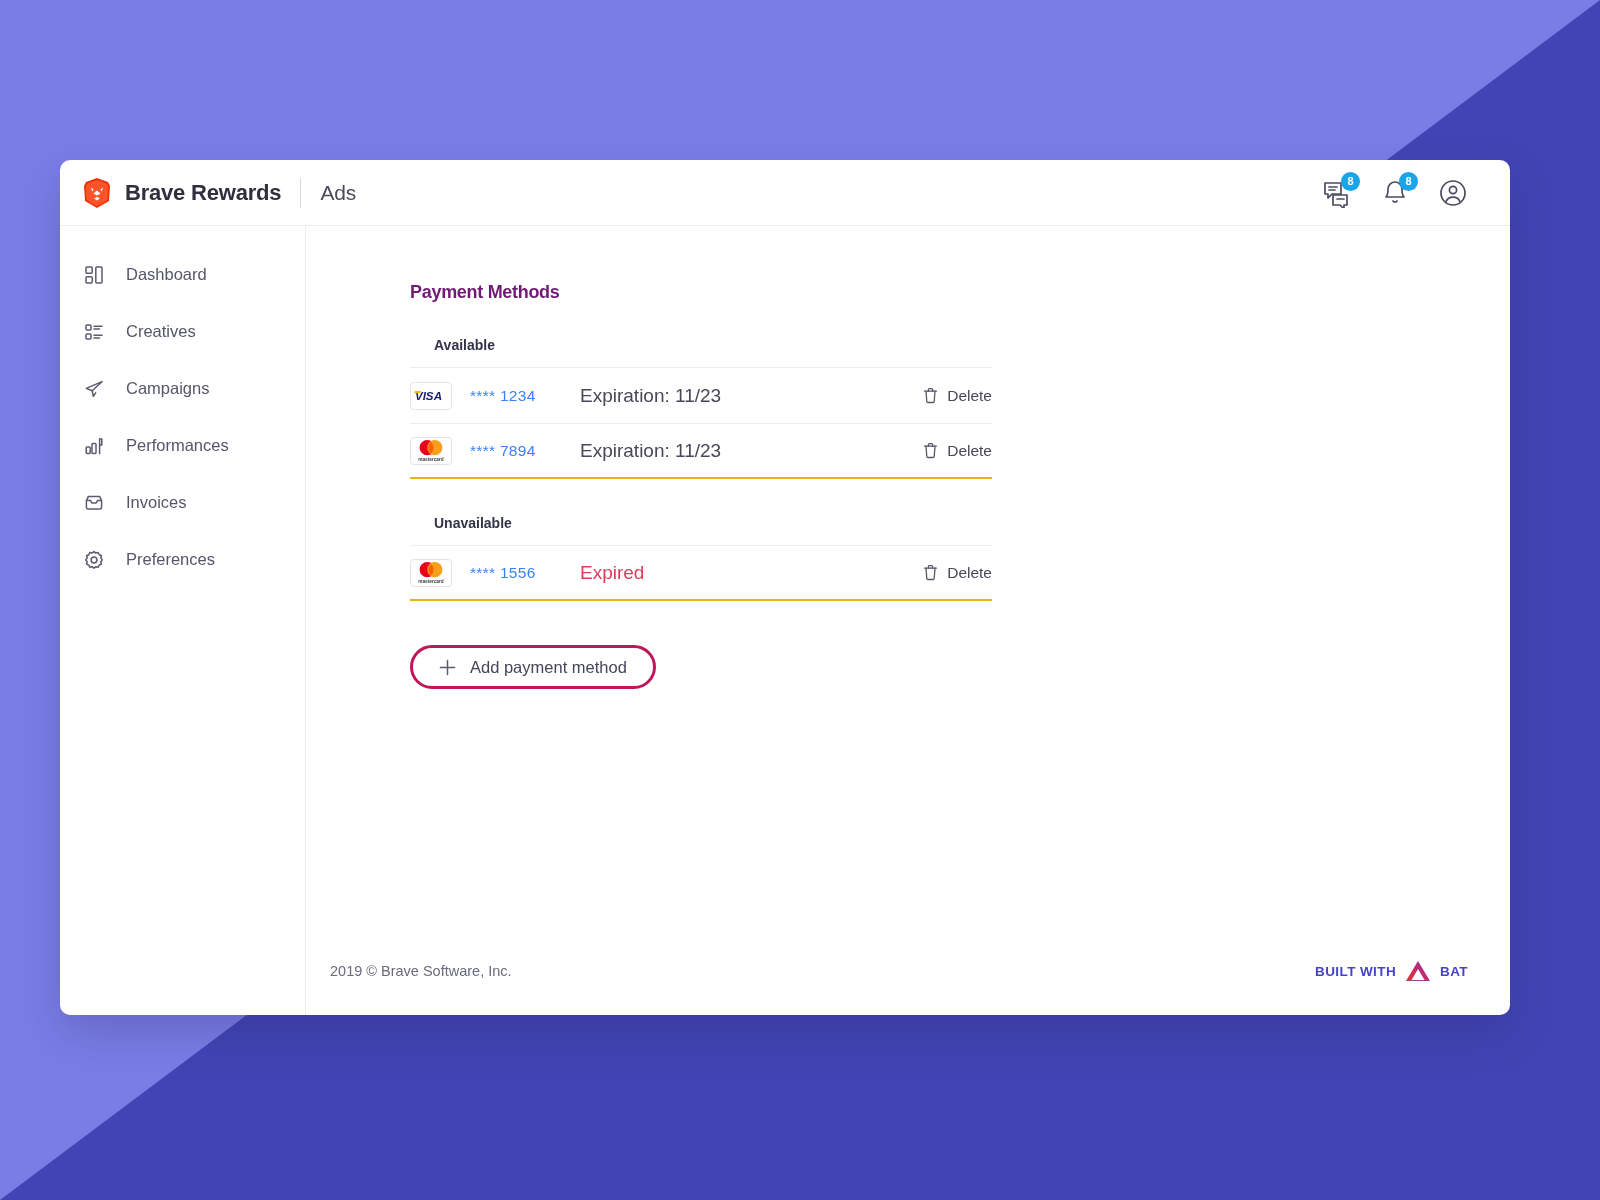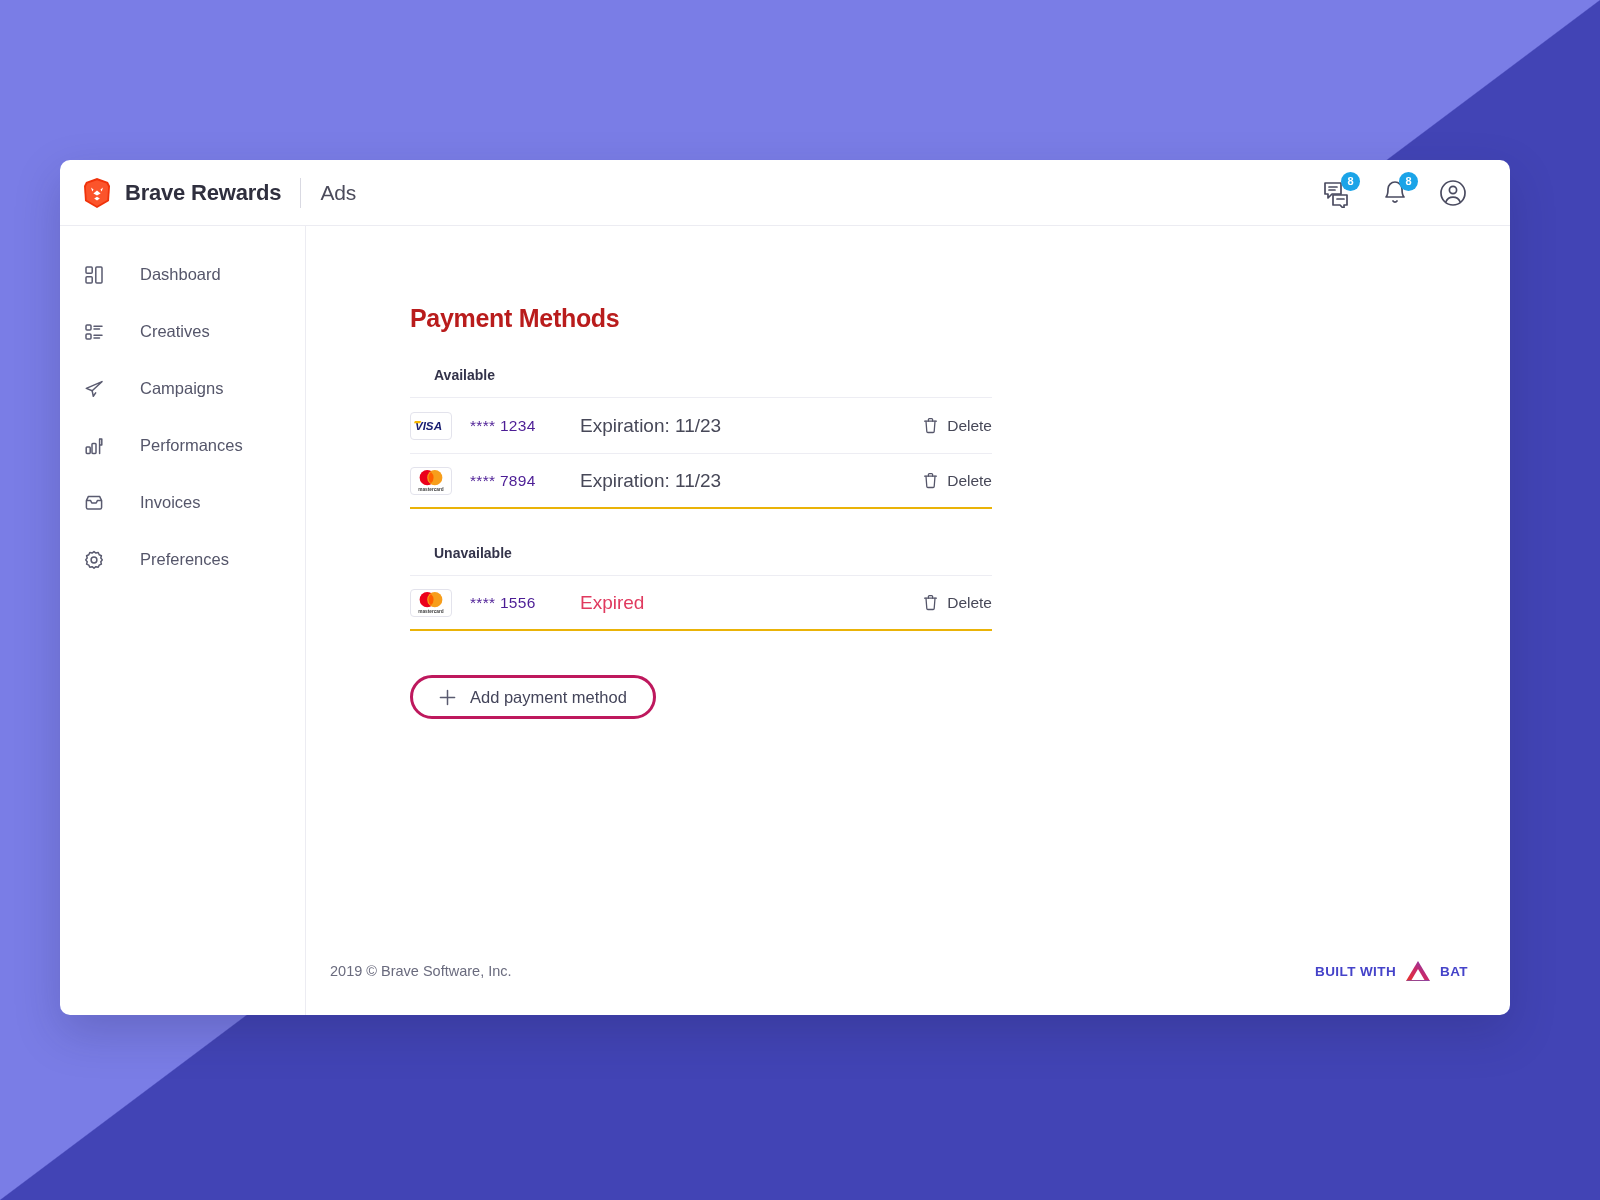--- a/index.html
+++ b/index.html
@@ -98,42 +98,41 @@
 
   .sidebar {
     width: 246px;
     flex: 0 0 246px;
     border-right: 1px solid #ececf2;
     padding-top: 20px;
   }
   .nav-item {
     display: flex;
     align-items: center;
-    gap: 36px;
+    gap: 22px;
     height: 57px;
     padding: 0 0 0 24px;
     color: #55566a;
     font-size: 16.5px;
     cursor: pointer;
   }
   .nav-icon { width: 20px; height: 20px; flex: 0 0 20px; display: block; color: #5a5b70; }
 
   .content {
     flex: 1;
     position: relative;
     padding: 56px 0 0 104px;
     min-width: 0;
   }
   .page-title {
-    font-size: 25px;
+    font-size: 18px;
     font-weight: bold;
-    color: #b91c1c;
+    color: #701a75;
     letter-spacing: -.3px;
     margin-bottom: 34px;
-    margin-top: 22px;
   }
   .group-label {
     font-size: 14px;
     font-weight: bold;
     color: #33334a;
     margin-bottom: 14px;
     margin-left: 24px;
   }
   .pm-table { width: 582px; }
   .pm-row {
@@ -154,21 +153,21 @@
     align-items: center;
     justify-content: center;
     overflow: hidden;
   }
   .card-brand svg { display: block; }
   .pm-digits {
     width: 110px;
     flex: 0 0 110px;
     margin-left: 18px;
     font-size: 15.5px;
-    color: #4c1d95;
+    color: #3b82f6;
     letter-spacing: .3px;
   }
   .pm-exp {
     font-size: 19px;
     color: #474858;
     flex: 1;
   }
   .pm-exp.expired { color: #e03a5f; }
   .pm-delete {
     display: flex;

